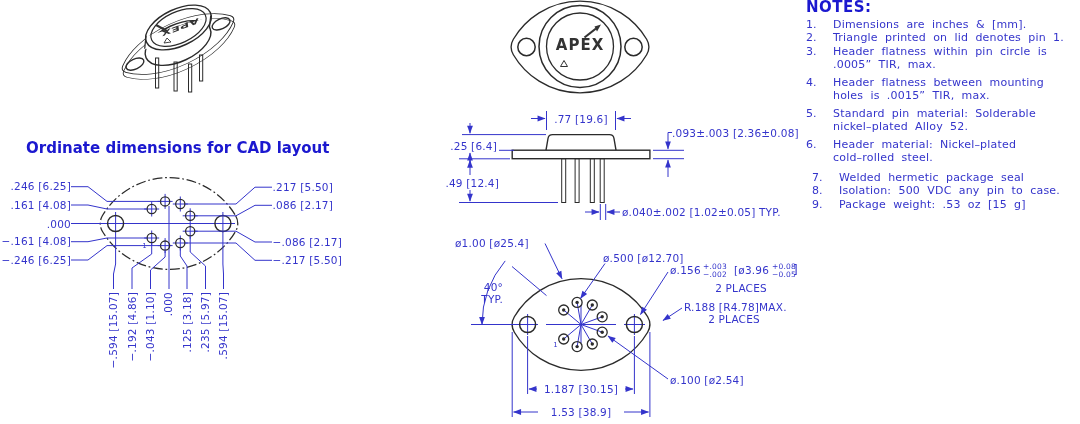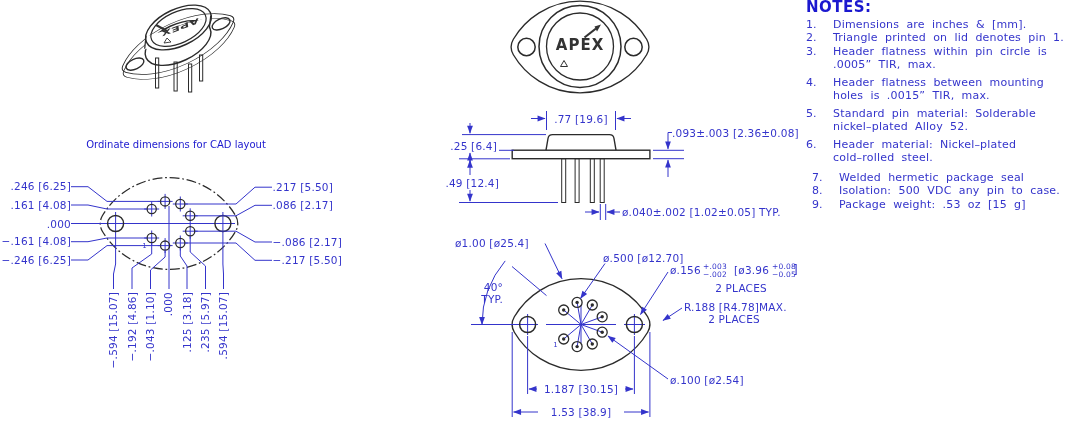--- a/index.html
+++ b/index.html
@@ -9,22 +9,22 @@
   .blk{stroke:#2b2b2b;fill:none;stroke-width:1.4;}
   .blu{stroke:#3434cb;fill:none;stroke-width:1;}
   .notes{position:absolute;left:806px;top:1px;width:276px;color:#3434cb;font-size:11px;line-height:13.5px;}
   .notes h3{margin:0 0 3px 0;font-size:15px;letter-spacing:.5px;color:#1b18cf;}
   .nitem{display:flex;margin:0;}
   .nitem .num{width:27px;flex:0 0 27px;}
   .nitem .txt{flex:1;white-space:pre-line;word-spacing:3.5px;letter-spacing:.2px;}
   .sp{margin-bottom:4px;}
   .sp2{margin-bottom:6px;}
   .ind{padding-left:6px;}
-  .title{position:absolute;left:26px;top:139px;width:300px;text-align:center;font-weight:normal;
-         font-size:10px;color:#1b18cf;white-space:nowrap;}
+  .title{position:absolute;left:26px;top:139px;width:300px;text-align:center;font-weight:bold;
+         font-size:15px;color:#1b18cf;white-space:nowrap;}
 </style>
 </head>
 <body>
 
 <div id="stage">
 <svg width="1080" height="424" viewBox="0 0 1080 424">
   <defs>
     <path id="to3" d="M 74.05,-8.61 A 17,17 0 0 1 74.05,8.61 A 85.9,85.9 0 0 1 -74.05,8.61 A 17,17 0 0 1 -74.05,-8.61 A 85.9,85.9 0 0 1 74.05,-8.61 Z"></path>
     <marker id="ab" viewBox="0 0 10 10" refX="9.3" refY="5" markerWidth="10" markerHeight="8" orient="auto-start-reverse" markerUnits="userSpaceOnUse">
       <path d="M0,1.4 L10,5 L0,8.6 z" fill="#3434cb"></path>

